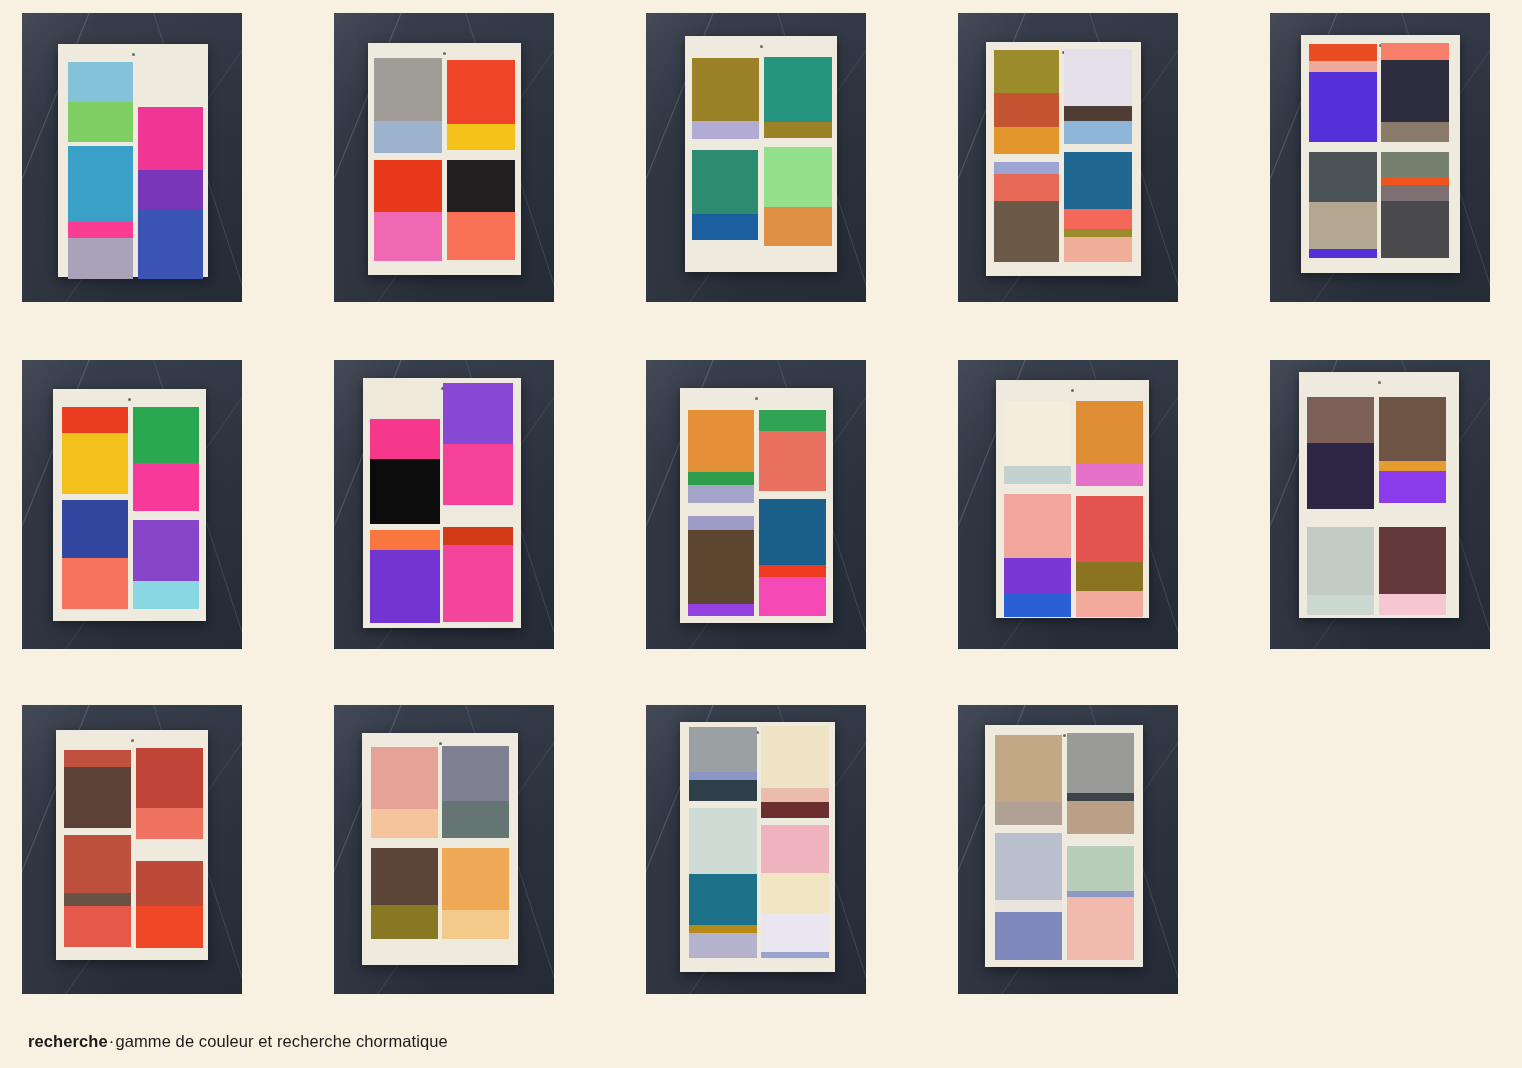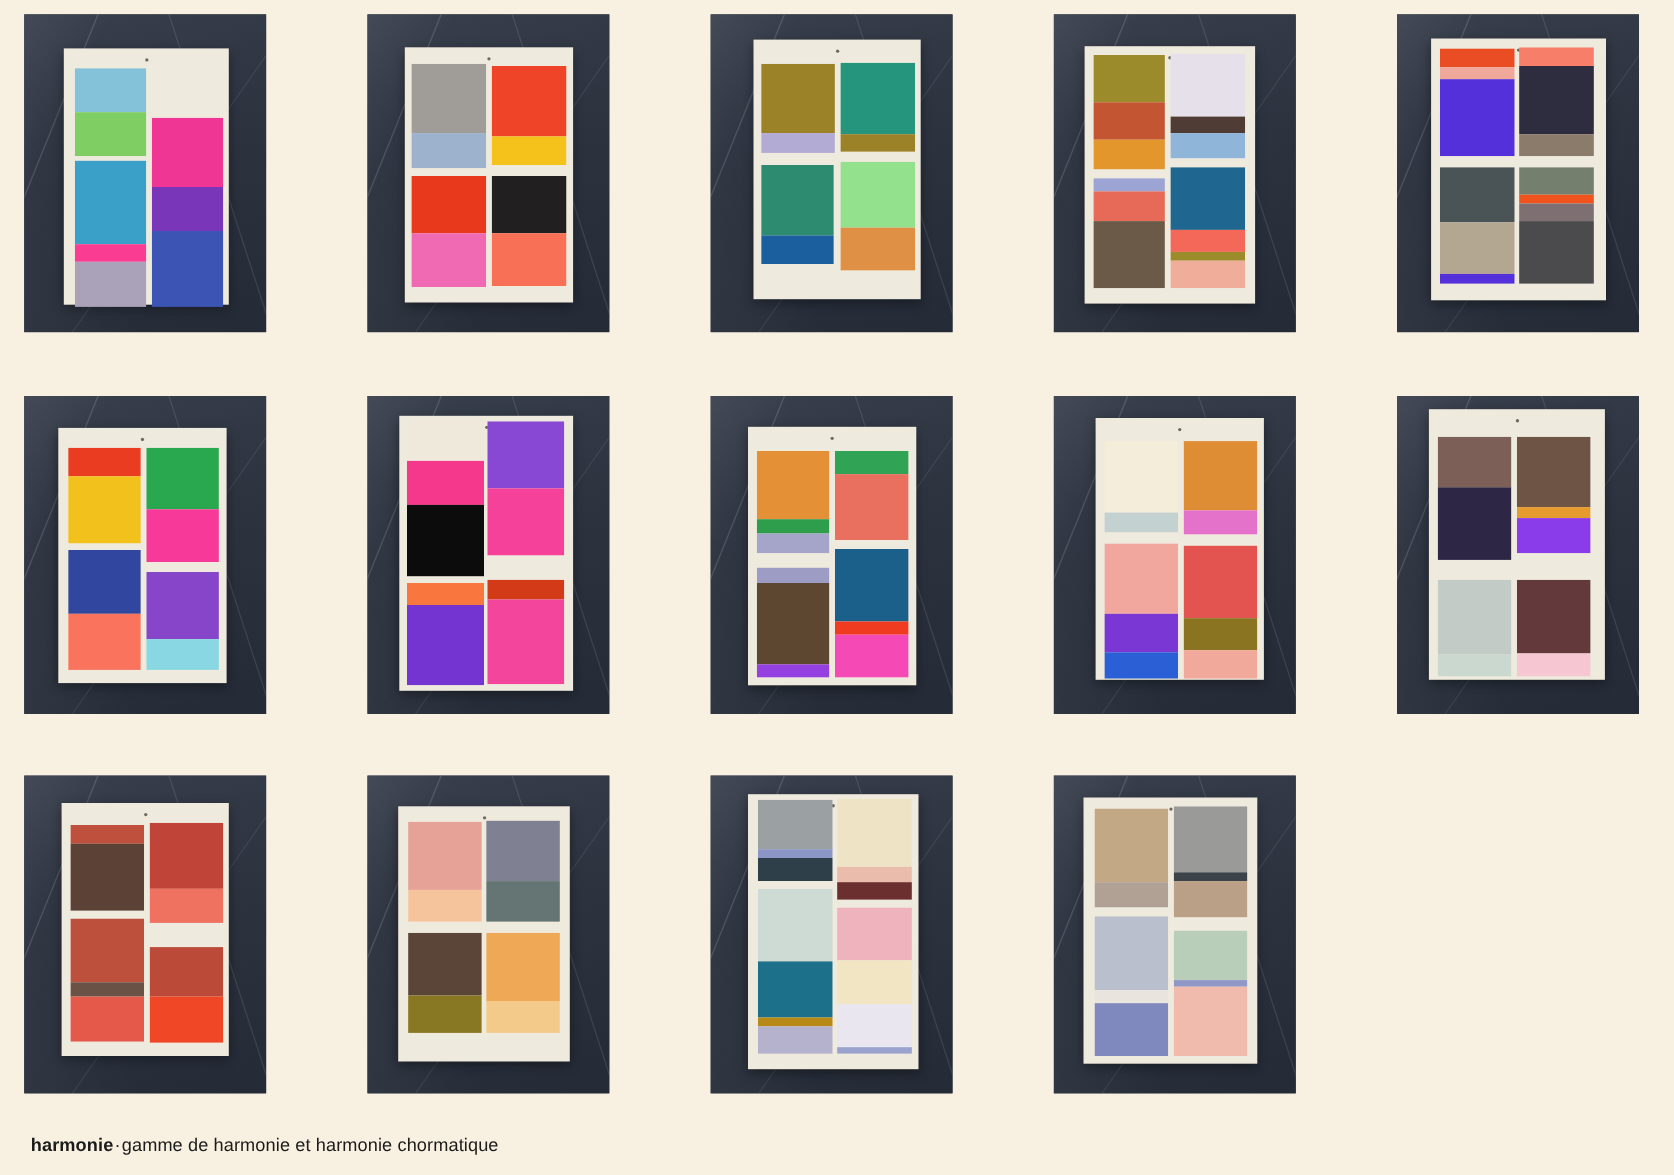--- a/index.html
+++ b/index.html
@@ -422,16 +422,16 @@
           <div class="col" style="left: 82px; top: 121px; width: 67px; height: 114px;">
             <div class="sw" title="#b9ceb9" style="height: 45px; flex: 0 0 45px; background: rgb(185, 206, 185);"></div>
             <div class="sw" title="#9098c8" style="height: 6px; flex: 0 0 6px; background: rgb(144, 152, 200);"></div>
             <div class="sw" title="#f0bbad" style="height: 63px; flex: 0 0 63px; background: rgb(240, 187, 173);"></div>
           </div>
         </div>
       </div>
     </div>
 
   <div id="caption">
-    <span class="lead">harmonie</span><span class="sep">·</span><span class="rest">gamme de harmonie et harmonie chormatique</span>
+    <span class="lead">recherche</span><span class="sep">·</span><span class="rest">gamme de couleur et recherche chormatique</span>
   </div>
 
 </div>
 
 </body></html>

